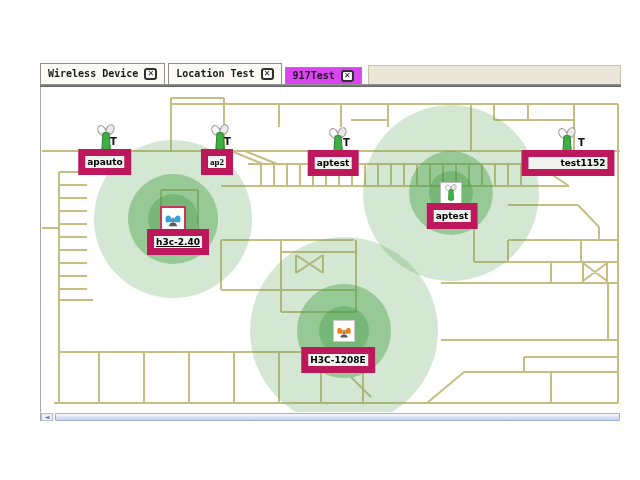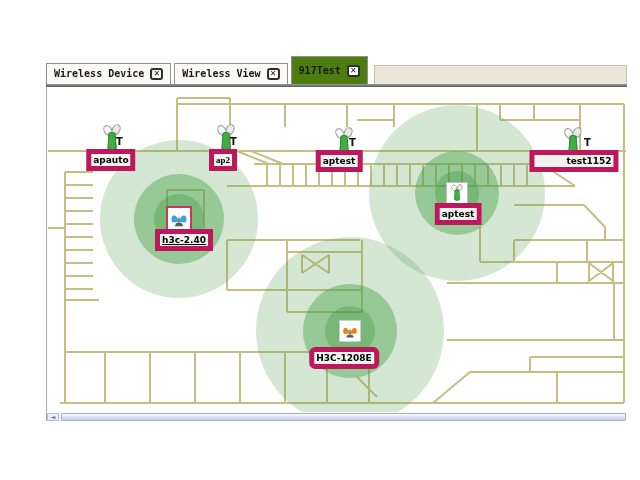--- a/index.html
+++ b/index.html
@@ -1,31 +1,31 @@
 <!DOCTYPE html>
 <html style="--floor-line: #c6bd83; --cov-outer: rgba(96,169,96,0.28); --cov-mid: rgba(70,160,70,0.42); --cov-inner: rgba(60,150,60,0.35); --icon-blue: #35a3da; --icon-orange: #f08318; --icon-green: #3fae43; --label-bg: #f2f2ee; --tab-strip: #eae7d8;"><head>
 <meta charset="utf-8">
 <style>
   html,body{margin:0;padding:0;}
   body{
     width:640px;height:480px;background:#ffffff;overflow:hidden;position:relative;
     font-family:"Liberation Sans",sans-serif;
   }
   
-  .win{position:absolute;left:46px;top:62px;width:581px;}
+  .win{position:absolute;left:40px;top:62px;width:581px;}
   
   .tabbar{display:flex;align-items:flex-end;height:22px;}
   .tab{
     display:inline-flex;align-items:center;gap:6px;
     height:21px;padding:0 7px;box-sizing:border-box;
     background:#fbfaf5;border:1px solid #8f8f8f;border-bottom:none;
     font:bold 10px/12px "DejaVu Sans Mono",monospace;color:#1a1a1a;
     margin-right:3px;cursor:default;white-space:nowrap;
   }
-  .tab.active{background:#4d7c0f;height:28px;position:relative;z-index:2;}
+  .tab.active{background:#d946ef;height:17px;position:relative;z-index:2;}
   .tab-x{
     width:13px;height:12px;box-sizing:border-box;
     border:2px solid #2f2f2f;border-radius:3px;background:#fdfdfd;
     display:flex;align-items:center;justify-content:center;
     font:bold 8px/8px "DejaVu Sans",sans-serif;color:#1c1c1c;
   }
   .tab-filler{flex:1;height:19px;margin-left:3px;background:var(--tab-strip);border:1px solid #c4c1ac;border-bottom:none;box-sizing:border-box;}
   .separator{height:3px;background:linear-gradient(#9a9a9a,#5c5c5c);}
   
   .map{
@@ -34,21 +34,21 @@
   }
   .floor{position:absolute;left:0;top:0;z-index:0;}
   .ring{position:absolute;border-radius:50%;z-index:1;}
   .ring.outer{background:var(--cov-outer);}
   .ring.mid{background:var(--cov-mid);}
   .ring.inner{background:var(--cov-inner);}
   .ap-small{position:absolute;z-index:4;width:22px;height:28px;}
   .t-mark{position:absolute;z-index:4;font:bold 10px/10px "DejaVu Sans",sans-serif;color:#111;}
   .dev-label{
     position:absolute;z-index:5;transform:translateX(-50%);
-    background:var(--label-bg);border:5px solid #be185d;
+    background:var(--label-bg);border:7px solid #be185d;
     font:bold 9px/12px "DejaVu Sans",sans-serif;color:#000;
     padding:0 2px;white-space:nowrap;
   }
   .cov-icon{
     position:absolute;z-index:3;background:#ffffff;box-sizing:border-box;
     display:flex;align-items:center;justify-content:center;
   }
   
   .hscroll{
     display:flex;align-items:stretch;width:580px;height:9px;box-sizing:border-box;
@@ -84,21 +84,21 @@
 </svg>
 
 <div class="win">
 
   <div class="tabbar">
     <div class="tab">
       <span>Wireless Device</span>
       <span class="tab-x">✕</span>
     </div>
     <div class="tab">
-      <span>Wireless View</span>
+      <span>Location Test</span>
       <span class="tab-x">✕</span>
     </div>
     <div class="tab active">
       <span>917Test</span>
       <span class="tab-x">✕</span>
     </div>
     <div class="tab-filler"></div>
   </div>
 
   <div class="separator"></div>
@@ -146,21 +146,21 @@
       </div>
       <div class="dev-label" style="left: 411px; top: 116px;">aptest</div>
       <div class="ring outer" style="left: 209px; top: 150px; width: 188px; height: 188px;"></div>
       <div class="ring mid" style="left: 256px; top: 197px; width: 94px; height: 94px;"></div>
       <div class="ring inner" style="left: 278px; top: 219px; width: 50px; height: 50px;"></div>
       <div class="cov-icon" style="left: 292px; top: 233px; width: 22px; height: 22px; border: 1px solid rgb(204, 204, 204); color: rgb(240, 131, 24);">
         <svg width="18" height="18">
           <use href="#sym-ap-wings" width="18" height="18"></use>
         </svg>
       </div>
-      <div class="dev-label" style="left: 297px; top: 260px; border-radius: 6px;">H3C-1208E</div>
+      <div class="dev-label" style="left: 297px; top: 260px;">H3C-1208E</div>
       <div class="ap-small" style="left: 54px; top: 37px;"><svg width="22" height="28" viewBox="0 0 18 26" style="color:#3fae43">
           <use href="#sym-ap-small"></use>
         </svg></div>
       <div class="t-mark" style="left: 69px; top: 50px;">T</div>
       <div class="dev-label" style="left: 64px; top: 62px;">apauto</div>
       <div class="ap-small" style="left: 168px; top: 37px;"><svg width="22" height="28" viewBox="0 0 18 26" style="color:#3fae43">
           <use href="#sym-ap-small"></use>
         </svg></div>
       <div class="t-mark" style="left: 183px; top: 50px;">T</div>
       <div class="dev-label" style="left: 176px; top: 62px; font-family: Liberation Serif, serif;">ap2</div>

